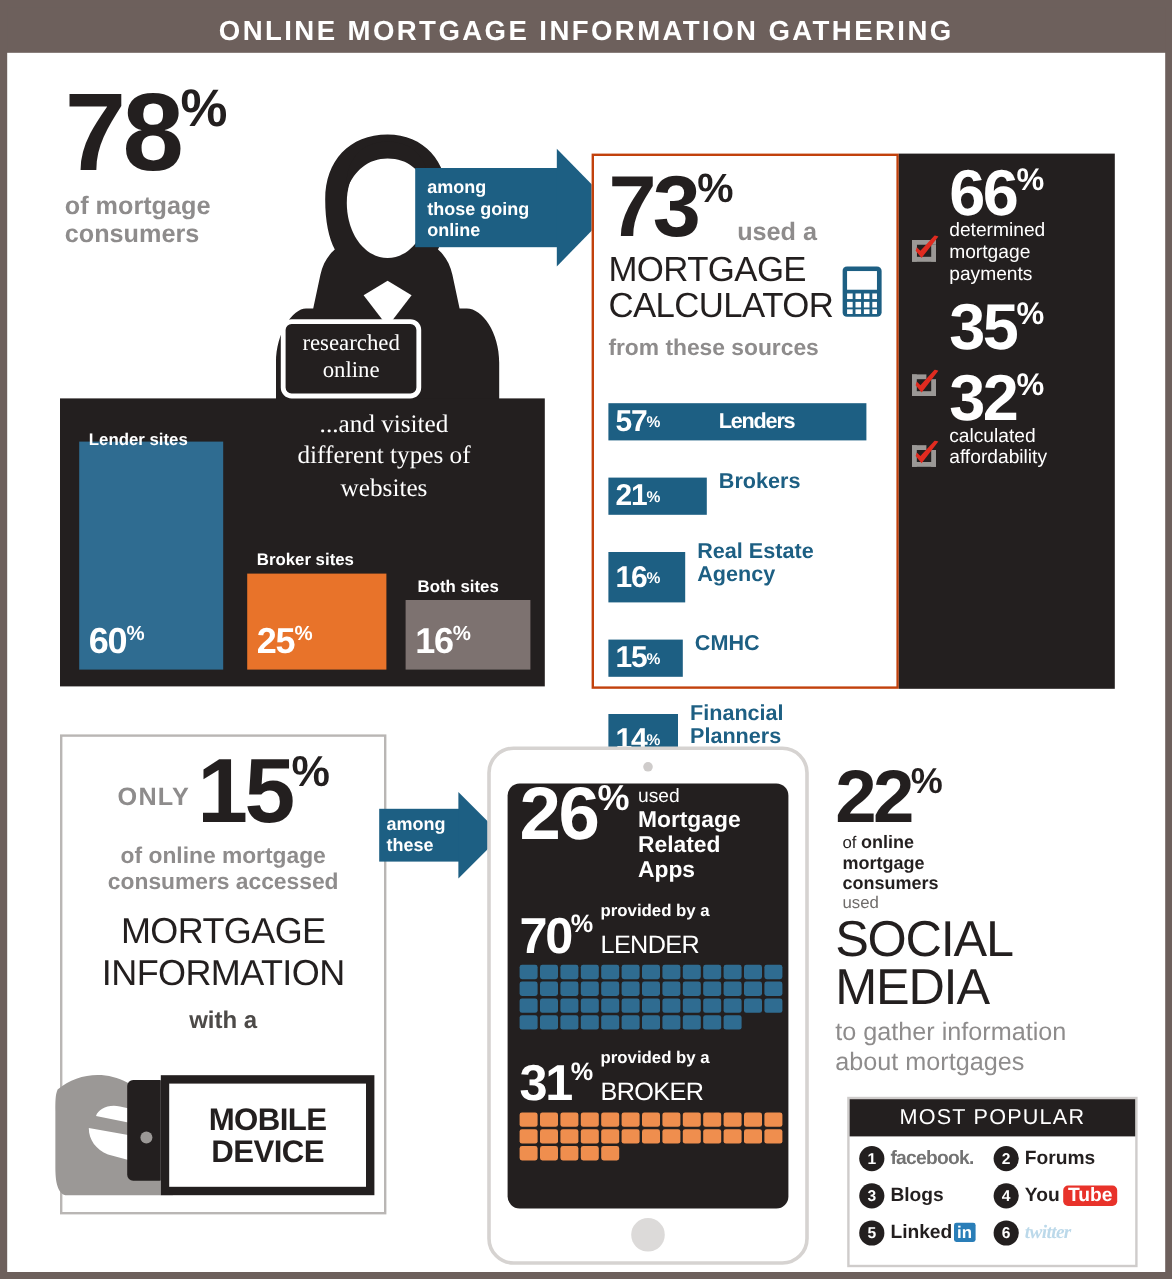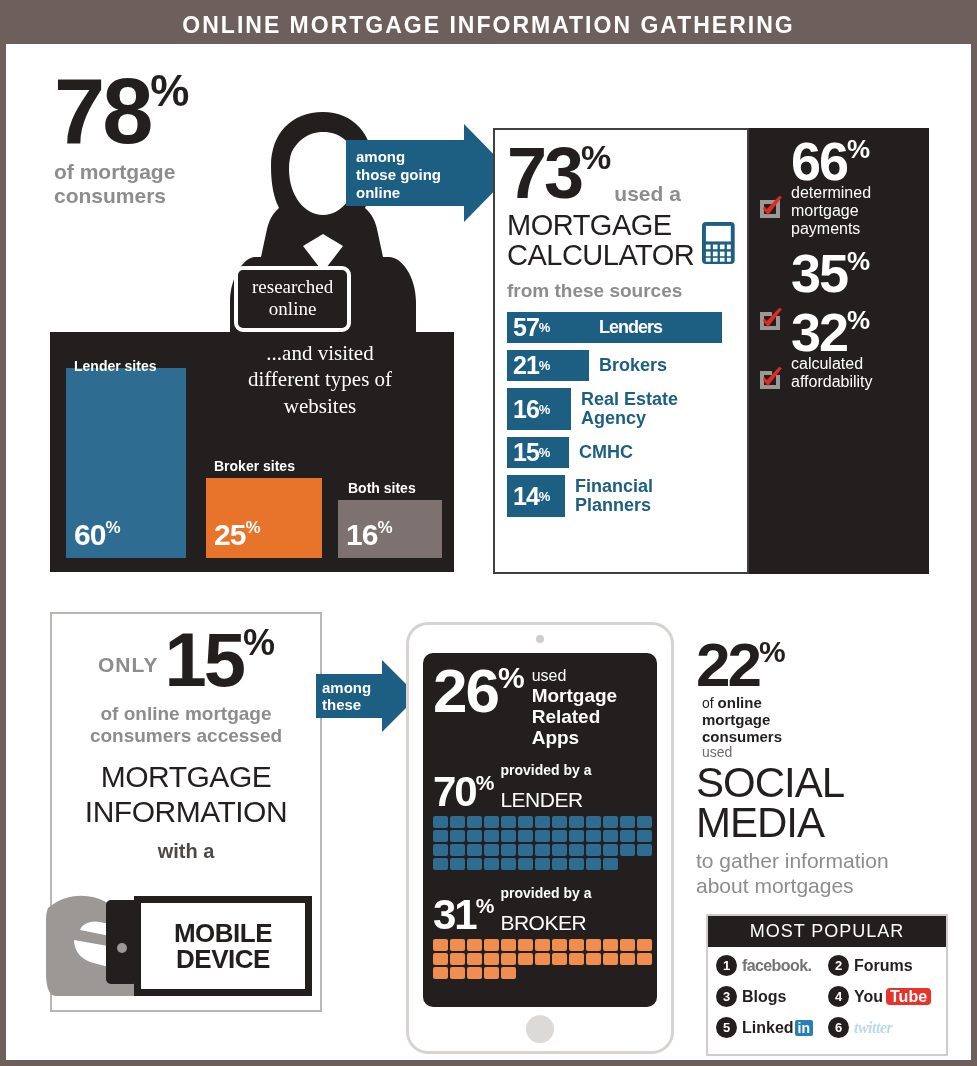--- a/index.html
+++ b/index.html
@@ -106,37 +106,37 @@
   .visited-text {
     position: absolute; left: 150px; top: 8px; width: 240px;
     color: #ffffff; font-size: 21px; text-align: center; line-height: 1.25;
     font-family: "Liberation Serif", serif;
   }
 
   
   .calcpanel {
     position: absolute; left: 487px; top: 84px;
     width: 256px; height: 446px;
-    background: #ffffff; border: 2px solid #404040;
+    background: #ffffff; border: 2px solid #c2410c;
     padding: 14px 12px;
   }
   .pct73-row { display: flex; align-items: flex-start; }
   .pct73 { font-size: 72px; font-weight: bold; color: #231f1f; line-height: 0.82; letter-spacing: -3px; }
   .pct73 .pct-sign-lg { font-size: 34px; }
   .used-a { color: #8e8c8c; font-size: 21px; font-weight: bold; margin: 38px 0 0 4px; }
   .mortcalc-row { display:flex; align-items:flex-start; margin-top: 4px; }
   .mortcalc { font-size: 29px; color: #231f1f; line-height: 1.04; letter-spacing: -0.5px; font-family: "Liberation Sans", sans-serif; }
   .calc-icon { margin: 6px 0 0 8px; }
   .from-sources { color: #8e8c8c; font-size: 19px; font-weight: bold; margin-top: 10px; }
   .srclist { margin-top: 10px; }
   .srcrow { display: flex; align-items: center; margin-bottom: 7px; }
   .srcbar {
     background: #1d5f83; color: #fff; font-weight: bold;
     height: 31px; display: flex; align-items: center;
-    padding: 12px 6px; letter-spacing: -1px;
+    padding: 12px 6px; letter-spacing: -1px; margin-top: 24px;
   }
   .srcbar .v { font-size: 25px; }
   .srcbar .pc { font-size: 13px; vertical-align: top; }
   .srcname { color: #1d5f83; font-weight: bold; font-size: 18px; line-height: 1.05; margin-left: 10px; }
 
   
   .checkpanel {
     position: absolute; left: 743px; top: 84px;
     width: 180px; height: 446px;
     background: #231f1f;
@@ -176,21 +176,21 @@
   .tablet {
     position: absolute; left: 400px; top: 578px;
     width: 268px; height: 432px;
     background: #ffffff; border: 3px solid #d6d3d1; border-radius: 22px;
   }
   .tablet-cam { position: absolute; left: 50%; top: 10px; margin-left: -4px; width: 8px; height: 8px; border-radius: 50%; background: #cfcccb; }
   .tablet-home { position: absolute; left: 50%; bottom: 8px; margin-left: -14px; width: 28px; height: 28px; border-radius: 50%; background: #dcdad9; }
   .tablet-screen {
     position: absolute; left: 14px; top: 28px; right: 14px; bottom: 44px;
     background: #231f1f; border-radius: 10px;
-    padding: 12px 10px;
+    padding: 0 10px;
   }
   .t26-row { display: flex; align-items: flex-start; }
   .t26 { color: #ffffff; font-size: 62px; font-weight: bold; line-height: 0.84; letter-spacing: -2px; }
   .t26 .pct-sign-lg { font-size: 30px; }
   .t26-lab { color: #ffffff; margin: 2px 0 0 8px; line-height: 1.12; }
   .t26-lab .l1 { font-size: 16px; }
   .t26-lab .l2 { font-size: 19px; font-weight: bold; }
   .t50-row { display: flex; align-items: flex-end; margin-top: 14px; }
   .t50 { color: #ffffff; font-size: 42px; font-weight: bold; line-height: 0.85; letter-spacing: -2px; }
   .t50 .pct-sign-lg { font-size: 21px; }

